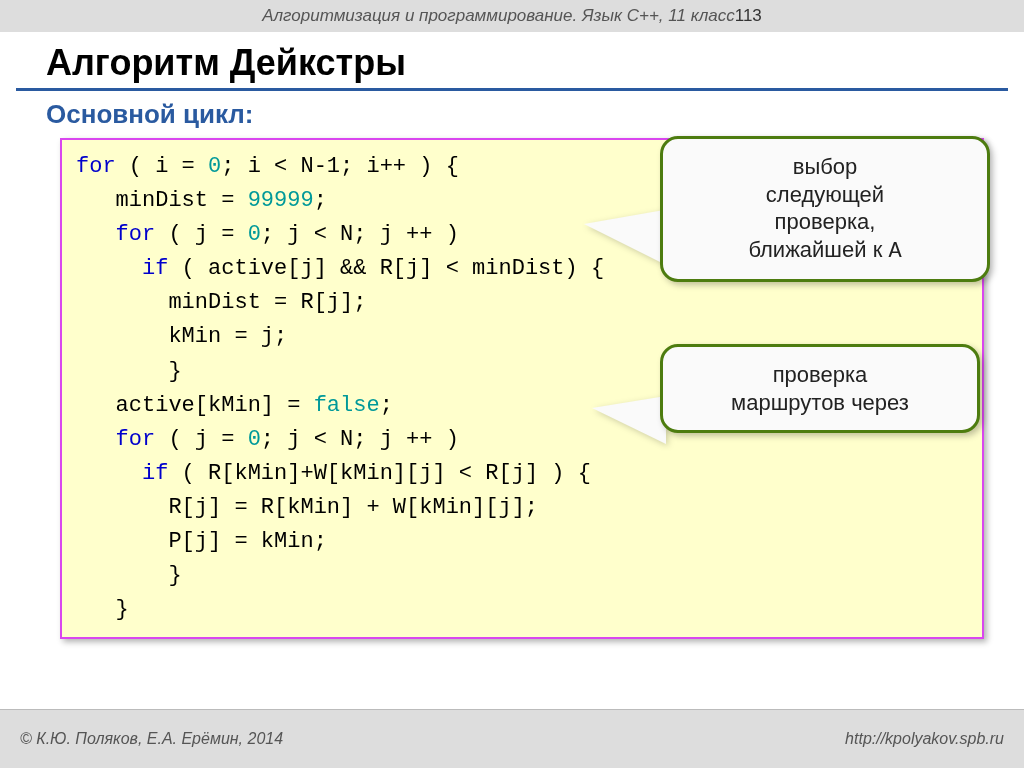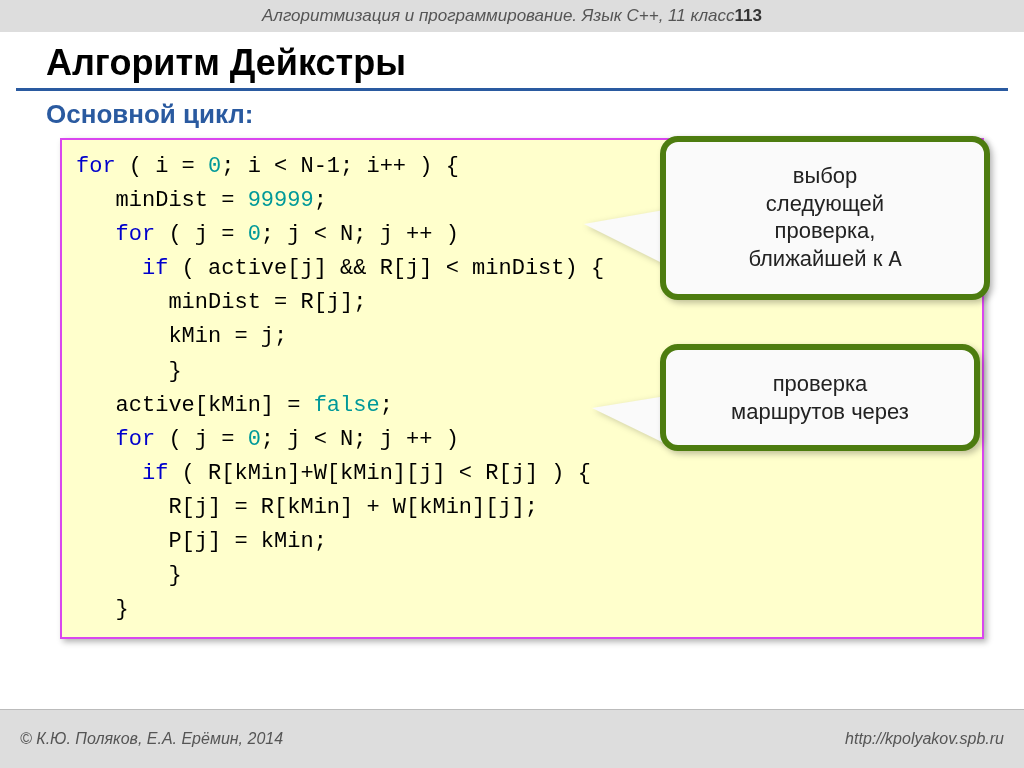--- a/index.html
+++ b/index.html
@@ -13,21 +13,21 @@
   }
   .header-bar {
     background: #ddd;
     padding: 6px 20px;
     font-style: italic;
     color: #555;
     font-size: 17px;
     display: flex;
     justify-content: center;
   }
-  .page-number { font-weight: bold; font-style: normal; color: #333; }
+  .page-number { font-weight: normal; font-style: normal; color: #333; }
   .title {
     font-size: 36px;
     font-weight: bold;
     color: #000;
     padding: 10px 30px 4px 30px;
     border-bottom: 3px solid #2a5aa0;
     margin: 0 16px;
   }
   .subtitle {
     font-size: 26px;
@@ -59,24 +59,24 @@
     font-style: italic;
     color: #555;
     font-size: 16px;
     display: flex;
     justify-content: space-between;
     border-top: 1px solid #bbb;
   }
   .callout {
     position: absolute;
     background: #fafafa;
-    border: 6px solid #4d7c0f;
+    border: 3px solid #4d7c0f;
     border-radius: 18px;
     box-shadow: 3px 3px 6px rgba(0,0,0,0.25);
-    padding: 20px 18px;
+    padding: 14px 18px;
     font-family: Arial, sans-serif;
     font-size: 22px;
     text-align: center;
     color: #222;
     line-height: 1.25;
   }
   .callout-1 { top: 136px; right: 34px; width: 330px; }
   .callout-2 { top: 344px; right: 44px; width: 320px; }
   .tail {
     position: absolute;

